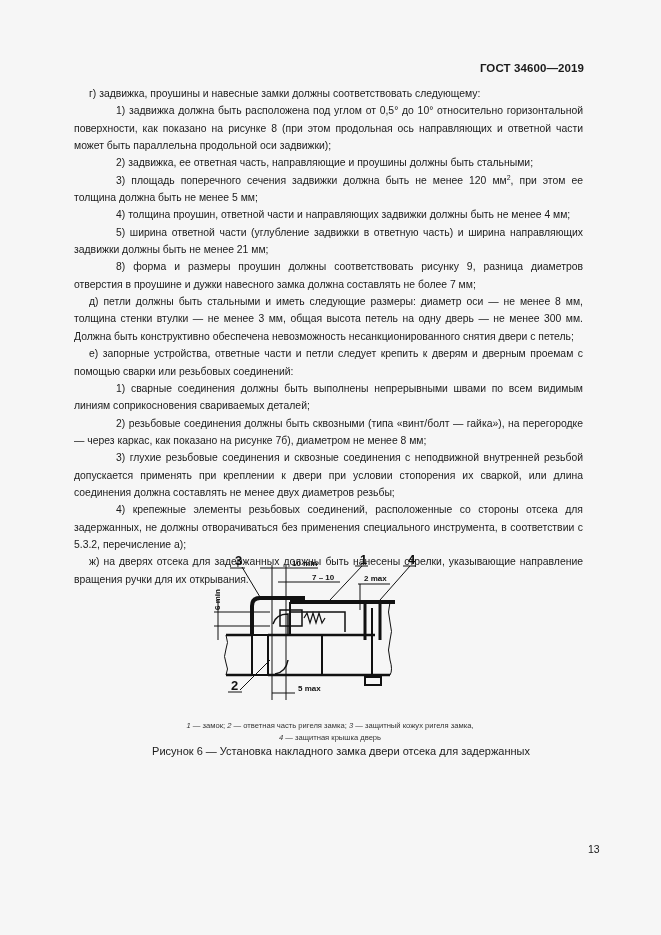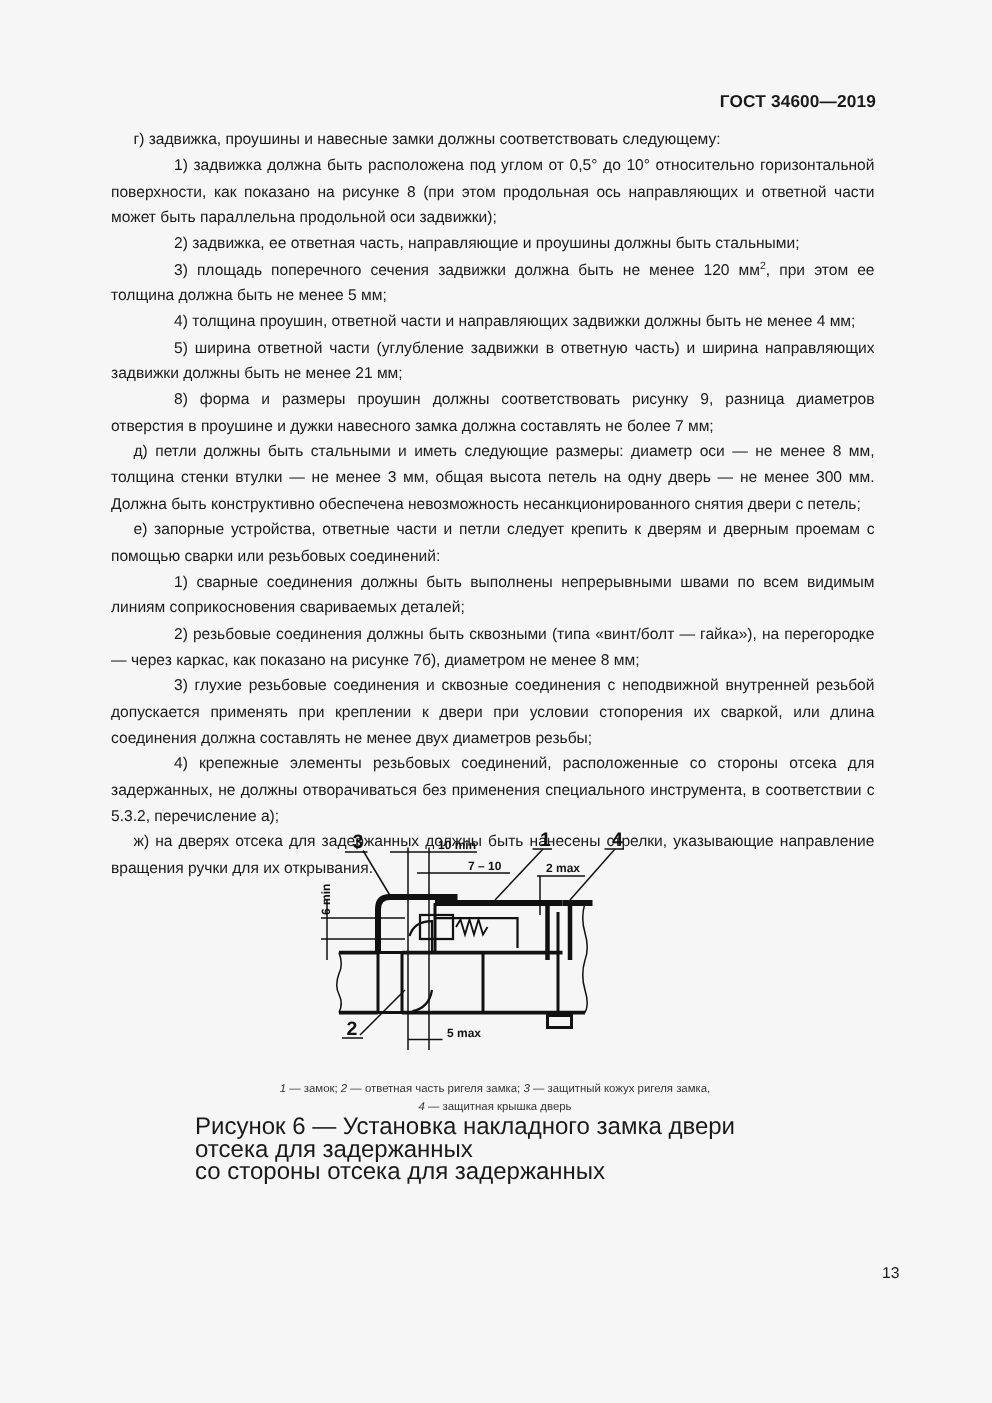--- a/index.html
+++ b/index.html
@@ -22,21 +22,21 @@
   .figure {
     position: absolute; left: 200px; top: 550px; width: 230px; height: 150px;
   }
   .legend {
     position: absolute; left: 130px; top: 684px; width: 400px;
     font-size: 7.6px; line-height: 12px; text-align: center; color: #333; margin-top: 36px;
   }
   .legend i { font-style: italic; }
   .caption {
     position: absolute; left: 130px; top: 744px; width: 400px;
-    font-size: 16px; line-height: 15px; text-align: left;
+    font-size: 11px; line-height: 15px; text-align: right;
   }
   .pagenum {
     position: absolute; left: 588px; top: 843px; font-size: 10.5px;
   }
   svg text { font-family: "Liberation Sans", sans-serif; }
 </style>
 </head>
 <body>
 
 <div class="header">ГОСТ 34600—2019</div>
@@ -123,16 +123,15 @@
   <div>
     <i>1</i><span> — замок; </span><i>2</i><span> — ответная часть ригеля замка; </span><i>3</i><span> — защитный кожух ригеля замка,</span>
   </div>
   <div>
     <i>4</i><span> — защитная крышка дверь</span>
   </div>
 </div>
 
 <div class="caption">
   <div>Рисунок 6 — Установка накладного замка двери отсека для задержанных</div>
-  <div>со стороны отсека для задержанных</div>
 </div>
 
 <div class="pagenum">13</div>
 
 </body></html>

